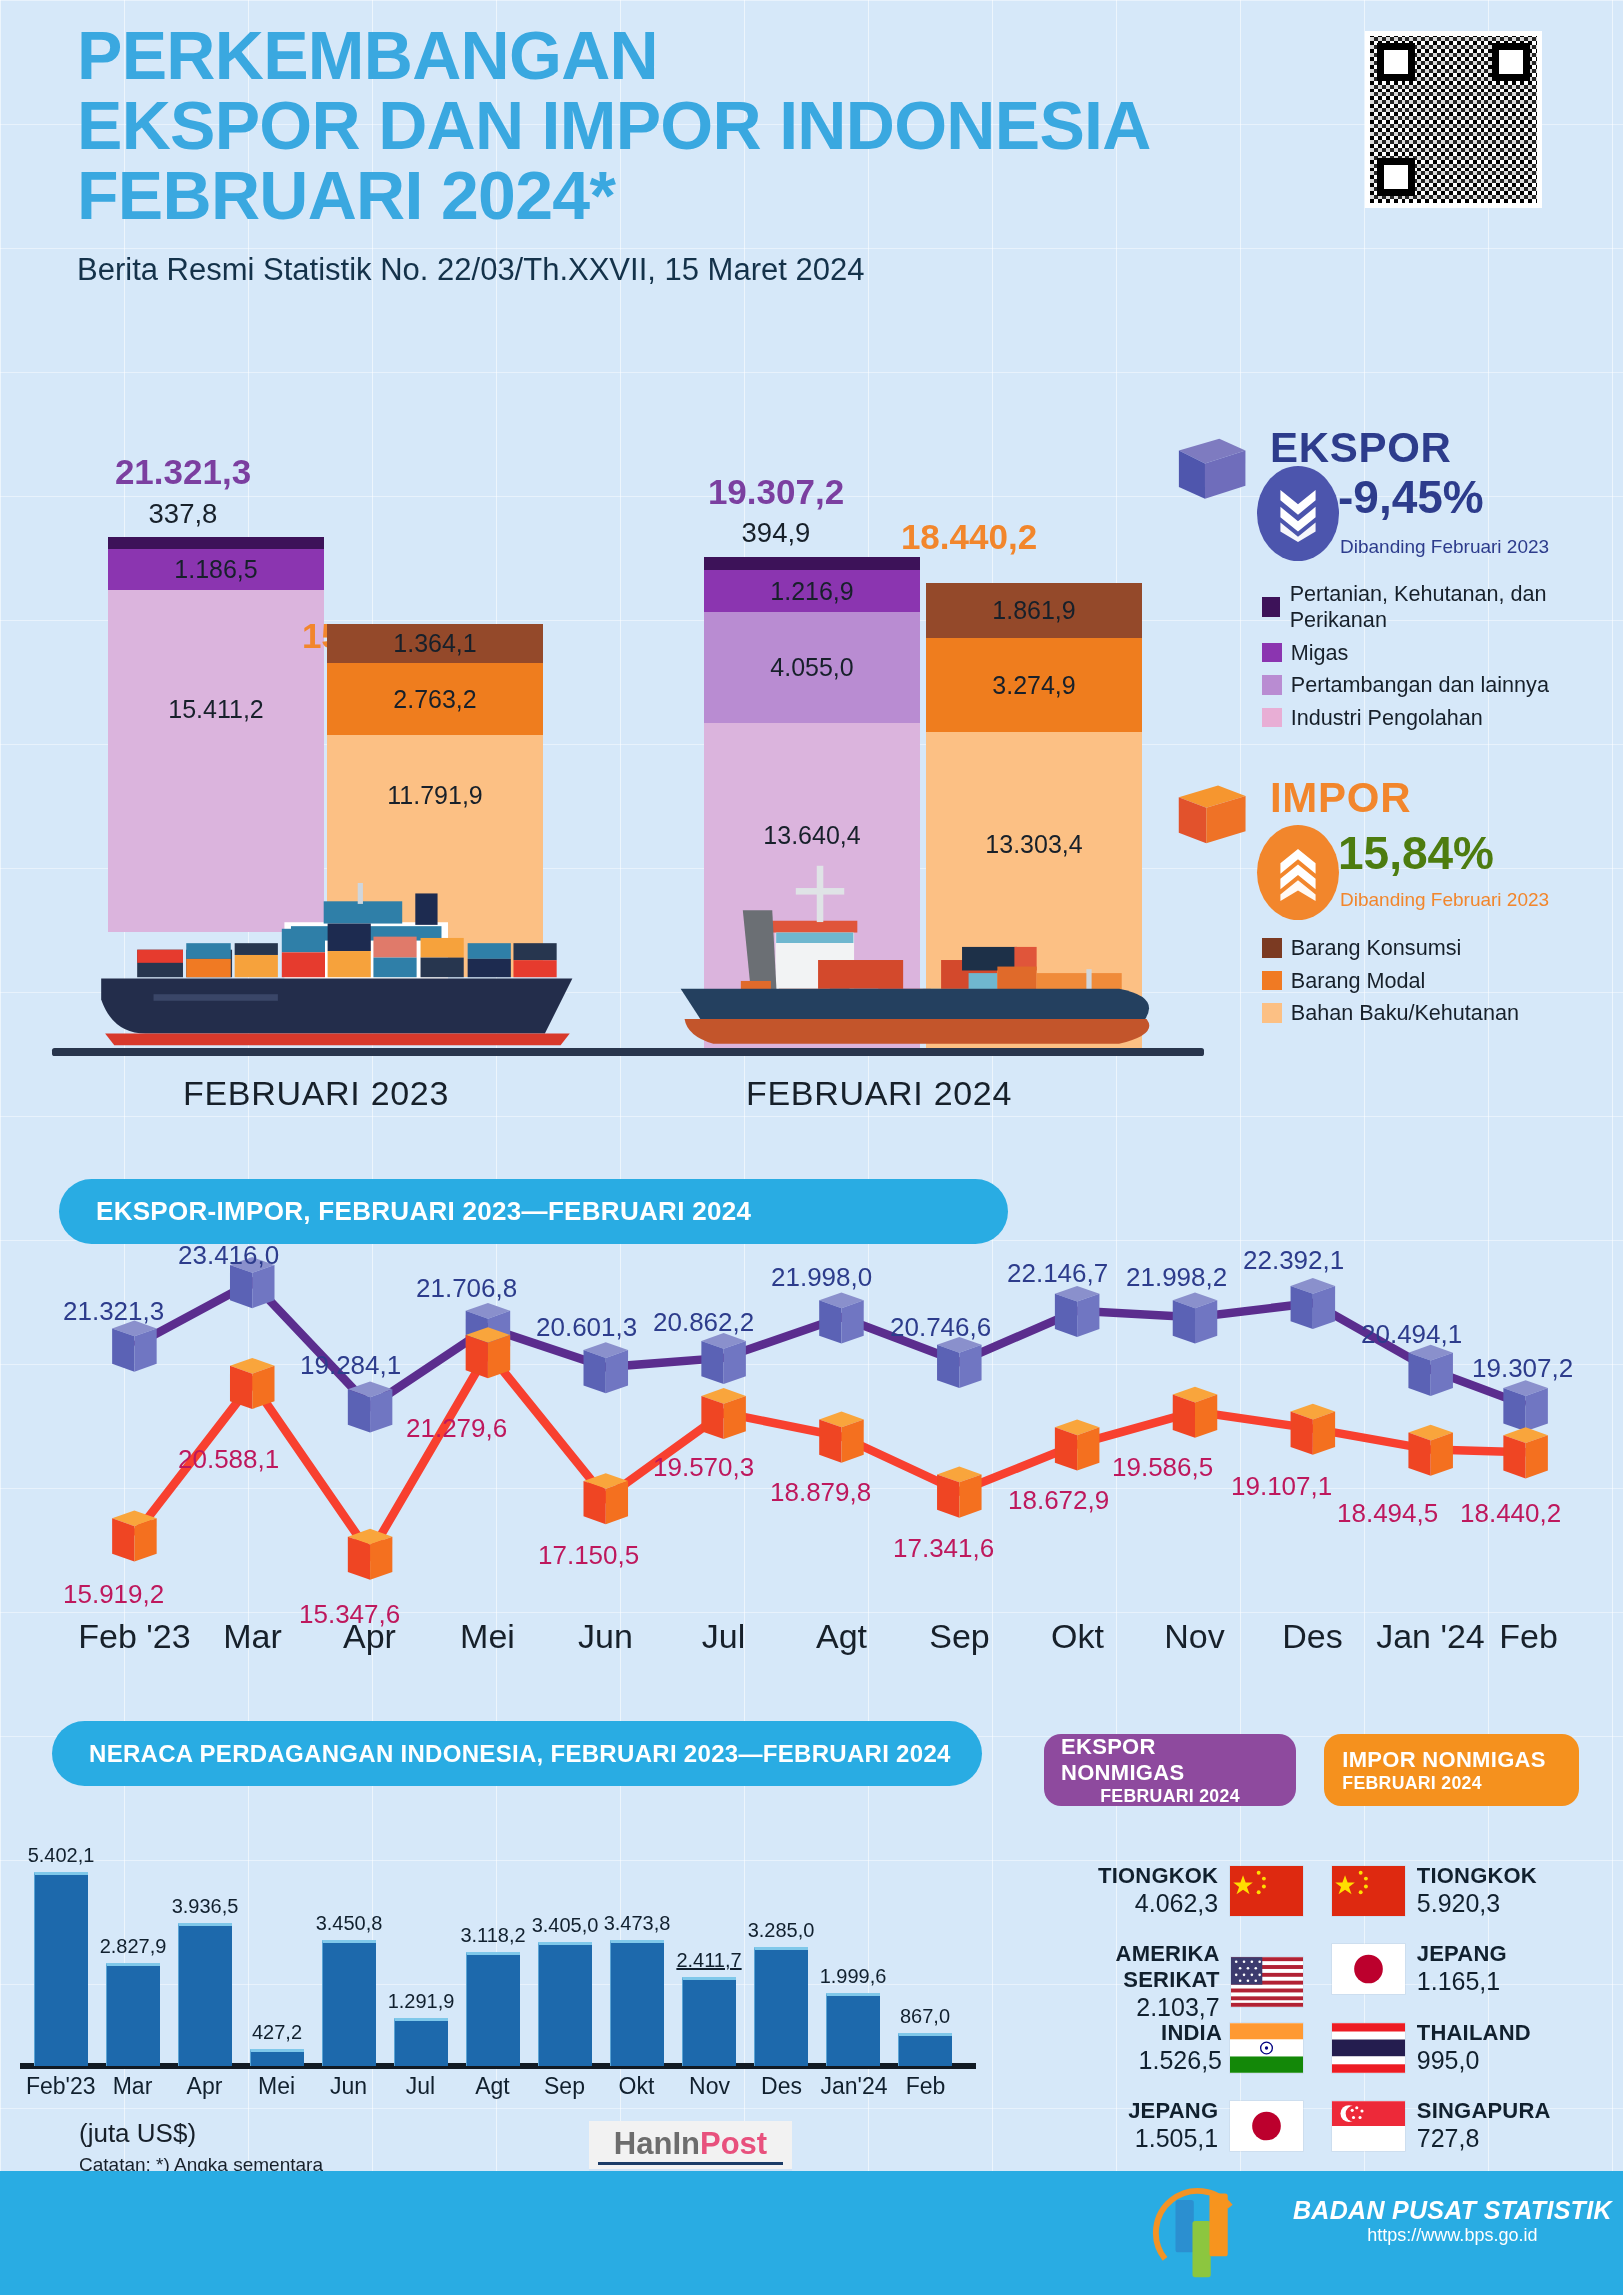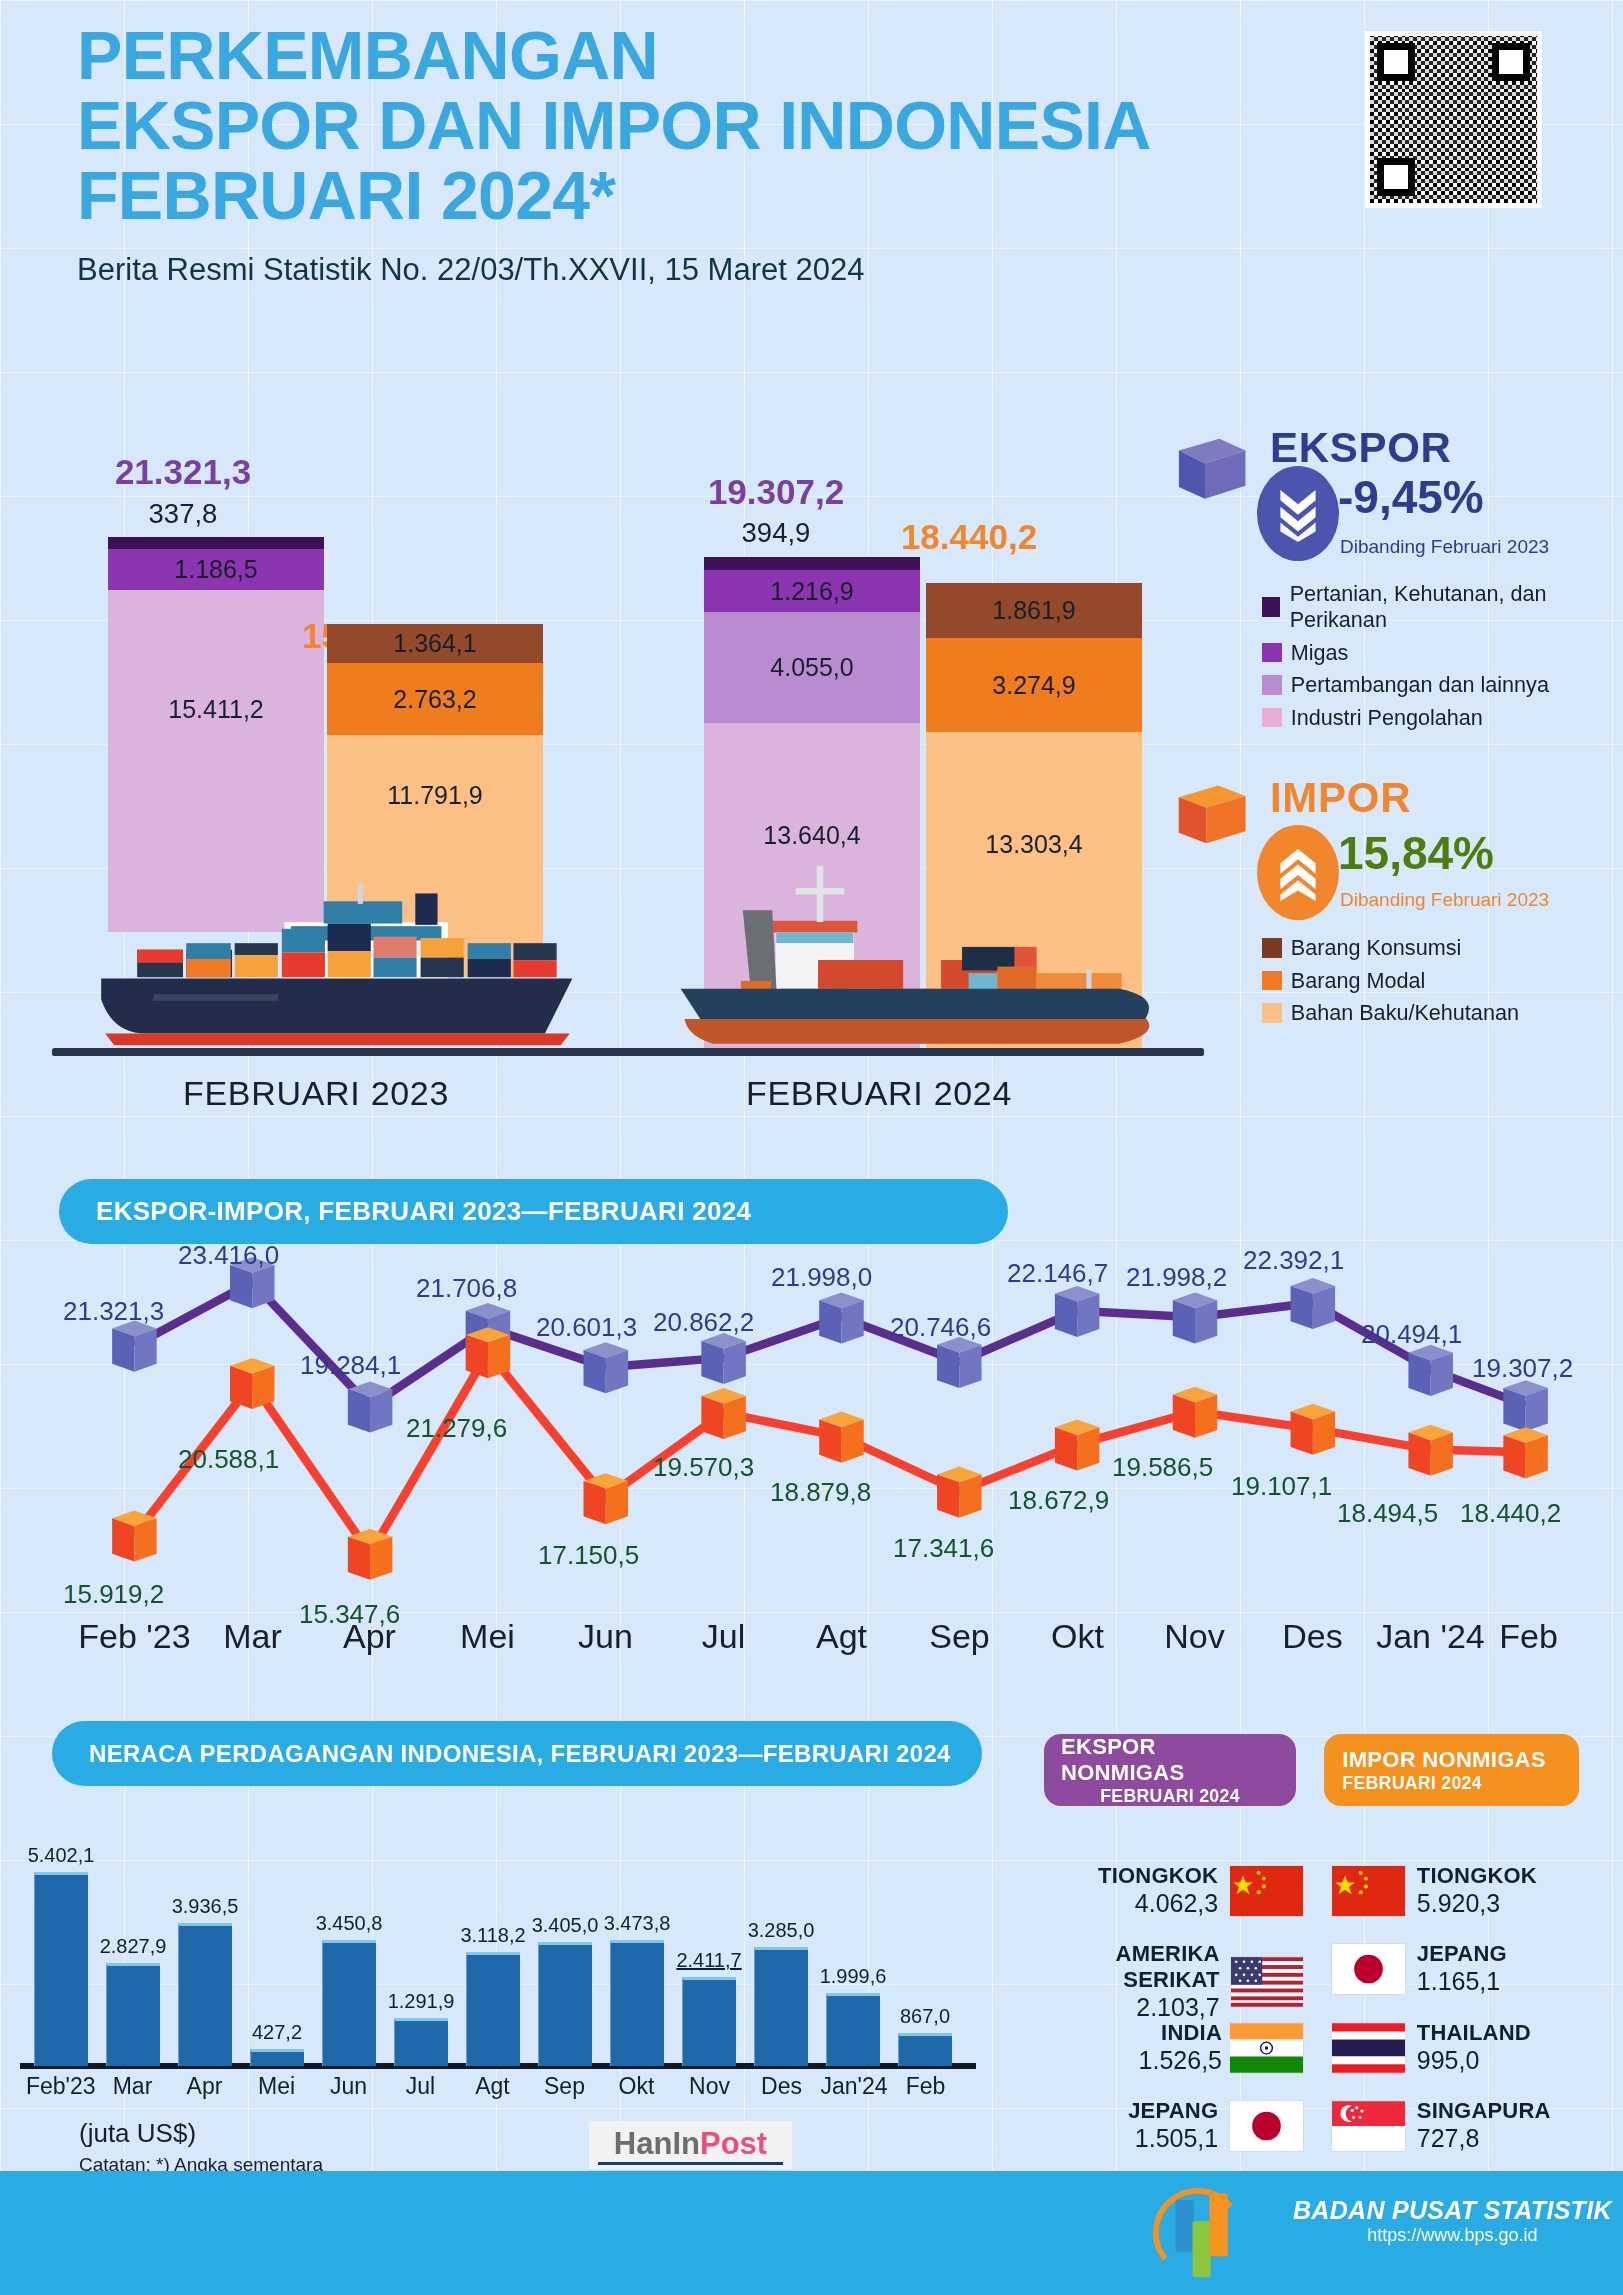--- a/index.html
+++ b/index.html
@@ -82,21 +82,21 @@
     position:absolute; height:65px; border-radius:33px;
     background:#29ace3; display:flex; align-items:center;
     padding-left:37px; color:#fff; font-weight:bold;
     font-size:26px; letter-spacing:0.3px;
   }
 
   
   #line-chart{ position:absolute; left:0; top:1244px; width:1624px; height:458px; }
   .pt-label{ position:absolute; font-size:26px; white-space:nowrap; }
   .pt-label.exp{ color:#2d3c8c; }
-  .pt-label.imp{ color:#14532d; }
+  .pt-label.imp{ color:#be185d; }
   .xlab{ position:absolute; font-size:34px; color:#17202a; text-align:center; width:131px; }
 
   
   #balance-chart{ position:absolute; left:0; top:1807px; width:1021px; height:288px; }
   .bbar{ position:absolute; bottom:29px; background:#1d69ac;
          border-top:3.3px solid #7fc8ea; border-left:1.3px solid #5ba4d4;}
   .bbar-label{ position:absolute; font-size:20px; color:#11202e; text-align:center; white-space:nowrap;}
   .bx{ position:absolute; bottom:-5.2px; font-size:23px; color:#11202e; text-align:center; }
   .baseline{ position:absolute; left:19.6px; bottom:26px; width:956px; height:5.9px; background:#111a24; }
 

